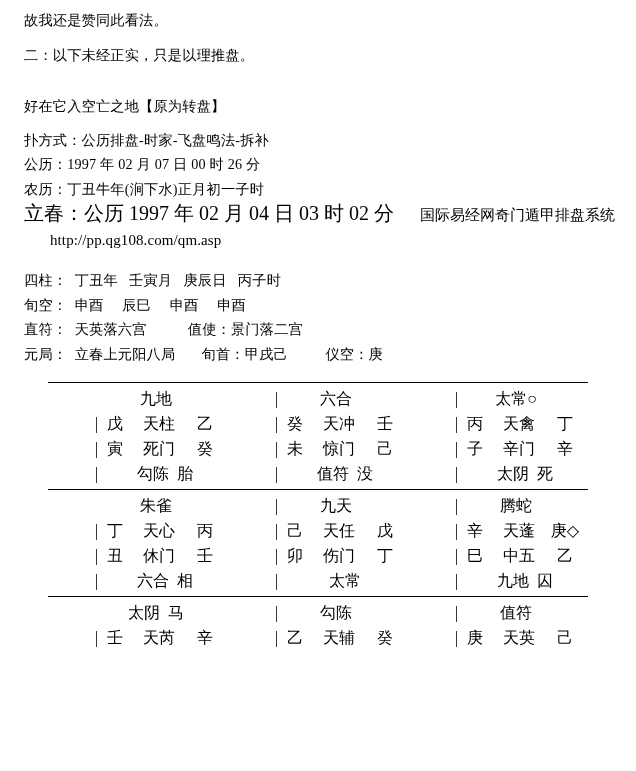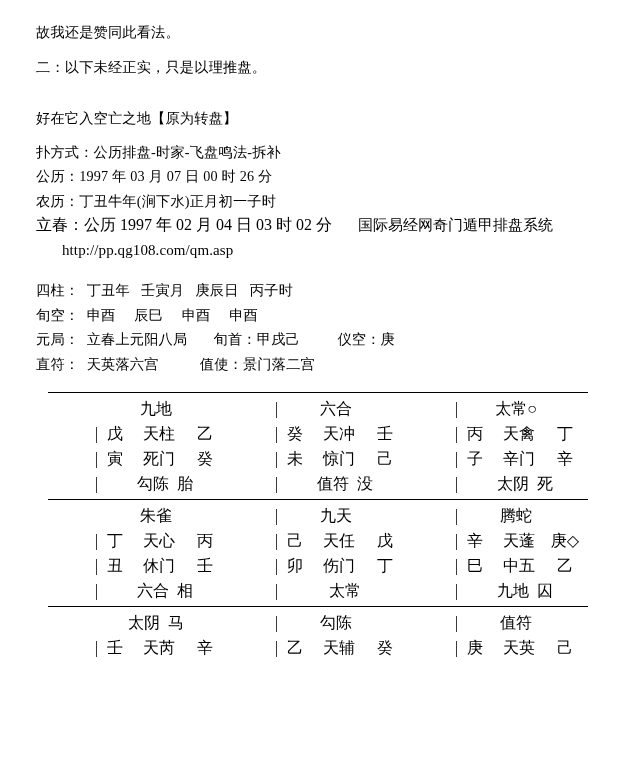--- a/index.html
+++ b/index.html
@@ -11,21 +11,21 @@
     width: 636px;
     height: 771px;
     font-family: "Liberation Serif", "DejaVu Serif", serif;
     color: #000000;
     overflow: hidden;
   }
   .page {
     position: relative;
     width: 636px;
     height: 625px;
-    padding: 12px;
+    padding: 0;
     box-sizing: border-box;
   }
   .doc-body {
     padding: 8px 24px 0 24px;
     box-sizing: border-box;
   }
   p {
     margin: 0;
     font-size: 14.2px;
     line-height: 25px;
@@ -50,21 +50,21 @@
     font-family: "Liberation Serif", "DejaVu Serif", serif;
     font-size: 12.5px;
     letter-spacing: 0.1px;
   }
   .row-two {
     display: flex;
     align-items: baseline;
   }
   .row-two .left {
     white-space: pre;
-    font-size: 16px;
+    font-size: 20px;
     line-height: 24.5px;
   }
   .row-two .right {
     margin-left: 26px;
     white-space: pre;
     font-size: 15px;
     line-height: 24.5px;
   }
   .row-two .right.small {
     font-size: 15px;
@@ -138,38 +138,38 @@
     <p class="para">二：以下未经正实，只是以理推盘。</p>
 
 
     <div class="gap-md"></div>
 
     <p class="line">好在它入空亡之地【原为转盘】</p>
 
     <div class="gap-sm"></div>
 
     <p class="line"><span>扑方式：</span><span>公历排盘-时家-飞盘鸣法-拆补</span></p>
-    <p class="line"><span>公历：</span><span>1997 年 03 月 07 日 00 时 26 分</span></p>
+    <p class="line"><span>公历：</span><span>1997 年 02 月 07 日 00 时 26 分</span></p>
     <p class="line"><span>农历：</span><span>丁丑牛年(涧下水)正月初一子时</span></p>
 
     <div class="row-two">
       <div class="left"><span>立春：</span><span>公历 1997 年 02 月 04 日 03 时 02 分</span></div>
       <div class="right">国际易经网奇门遁甲排盘系统</div>
     </div>
 
     <div class="row-two">
       <div class="right small url">http://pp.qg108.com/qm.asp</div>
     </div>
 
     <div class="gap-md"></div>
 
     <p class="line">四柱：  丁丑年   壬寅月   庚辰日   丙子时</p>
     <p class="line">旬空：  申酉     辰巳     申酉     申酉</p>
+    <p class="line">直符：  天英落六宫           值使：景门落二宫</p>
     <p class="line">元局：  立春上元阳八局       旬首：甲戌己          仪空：庚</p>
-    <p class="line">直符：  天英落六宫           值使：景门落二宫</p>
 
   </div>
 
   <div class="pan-wrap">
     <div class="hr-top"></div>
 
     <div class="pan-row">
       <div class="cell">
         <div class="cell-inner">
           <div class="topline"><span class="bar"></span><span class="lab">九地</span></div>

